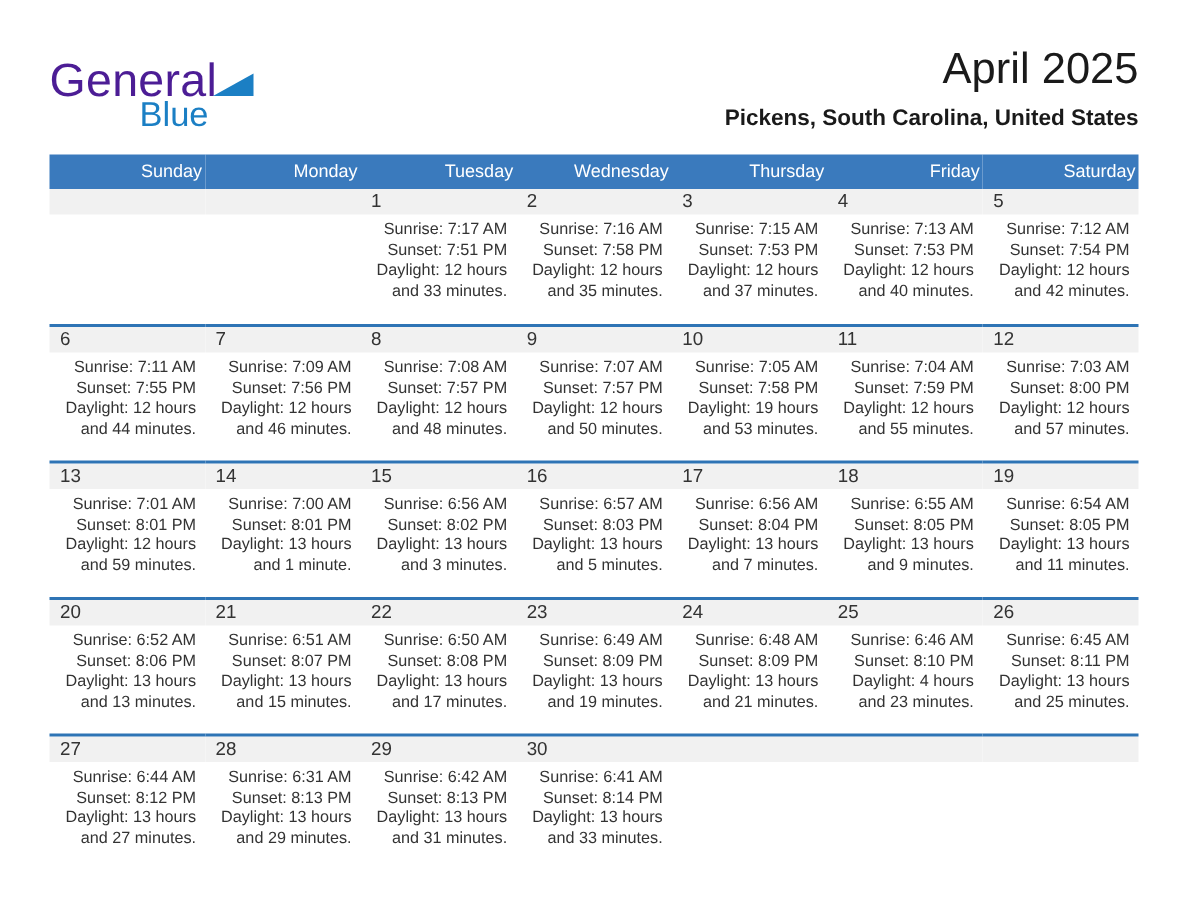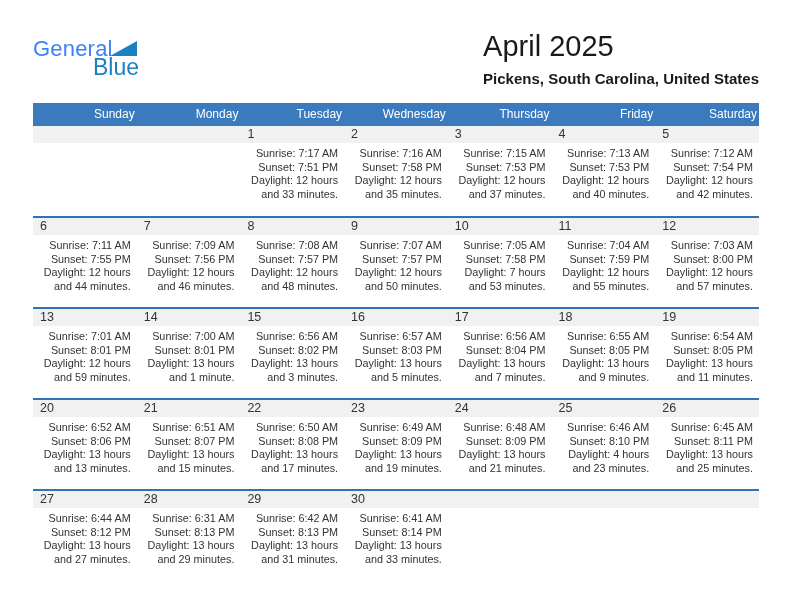--- a/index.html
+++ b/index.html
@@ -16,29 +16,29 @@
     width:792px;height:612px;overflow:hidden;
     font-family:"Liberation Sans","DejaVu Sans",sans-serif;
     color:var(--text);
   }
   .top{
     display:flex;justify-content:space-between;align-items:flex-start;
     padding:30px 33px 0 33px;height:103px;
   }
   .logo{position:relative;line-height:1;margin-top:8px;}
   .logo-row{white-space:nowrap;}
-  .logo-general{font-size:22px;color:#3b82f6;letter-spacing:0.2px;}
+  .logo-general{font-size:31px;color:#4c1d95;letter-spacing:0.2px;}
   .logo-triangle{
     display:inline-block;width:0;height:0;
     border-bottom:15px solid var(--logo-blue);
     border-left:27px solid transparent;
     margin-left:-3px;
   }
   .logo-blue{display:block;font-size:23px;color:var(--logo-blue);margin:-4px 0 0 60px;}
-  .titles{}
+  .titles{text-align:right;}
   .month-title{font-size:29px;color:var(--title);line-height:1.15;}
   .location-subtitle{font-size:15px;font-weight:bold;color:var(--title);margin-top:7px;}
   table.calendar{
     width:726px;margin-left:33px;border-collapse:collapse;table-layout:fixed;
   }
   thead th{
     background:var(--header-blue);color:#ffffff;font-weight:normal;
     text-align:right;font-size:12px;padding:4px 2px 5px 7px;
   }
   tbody tr{border-top:2px solid var(--sep-blue);}
@@ -163,21 +163,21 @@
               <div>Sunrise: 7:07 AM</div>
               <div>Sunset: 7:57 PM</div>
               <div>Daylight: 12 hours and 50 minutes.</div>
             </div>
           </td>
           <td class="day-cell">
             <div class="day-band"><span>10</span></div>
             <div class="day-info">
               <div>Sunrise: 7:05 AM</div>
               <div>Sunset: 7:58 PM</div>
-              <div>Daylight: 7 hours and 53 minutes.</div>
+              <div>Daylight: 19 hours and 53 minutes.</div>
             </div>
           </td>
           <td class="day-cell">
             <div class="day-band"><span>11</span></div>
             <div class="day-info">
               <div>Sunrise: 7:04 AM</div>
               <div>Sunset: 7:59 PM</div>
               <div>Daylight: 12 hours and 55 minutes.</div>
             </div>
           </td>

